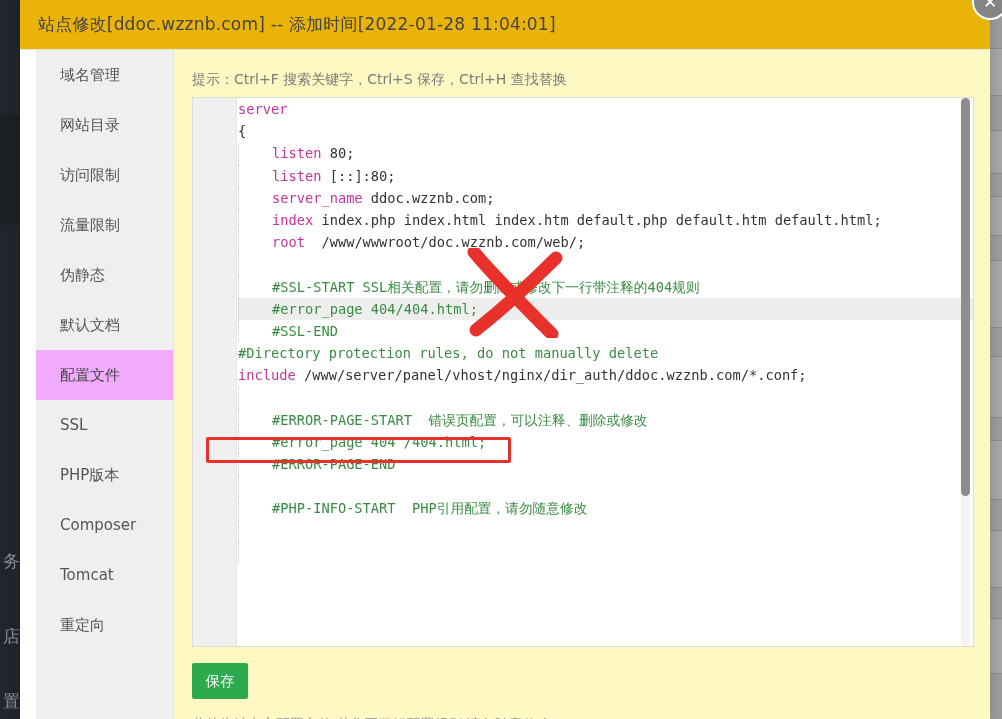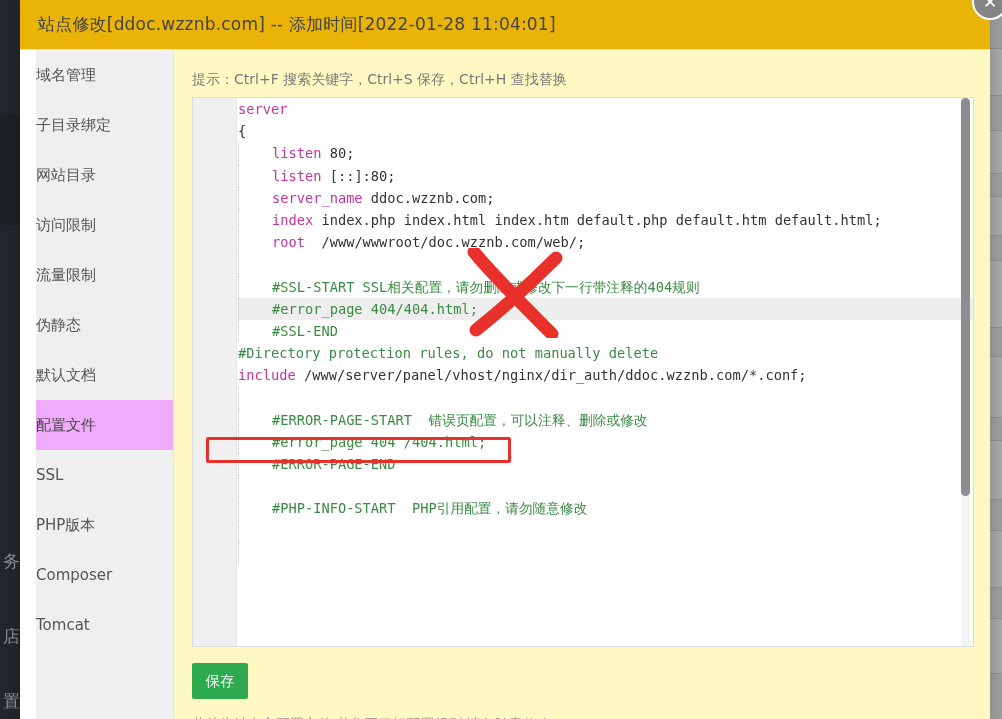--- a/index.html
+++ b/index.html
@@ -59,21 +59,21 @@
     font-family:"DejaVu Sans", sans-serif;
   }
 
   
   .side-nav {
     position:absolute; left:16px; top:50px; width:138px; height:669px;
     background:#efefef; border-right:1px solid #e2e2e2;
   }
   .nav-item {
     position:relative; height:50px; line-height:50px;
-    font-size:15px; color:#555;
+    padding-left:24px; font-size:15px; color:#555;
     font-family:"DejaVu Sans", "Liberation Sans", sans-serif;
     cursor:pointer; white-space:nowrap;
   }
   .nav-item.active { background:#f0abfc; color:#444;font-family:Liberation Serif, serif; }
 
   
   .main {
     position:absolute; left:154px; top:50px; width:816px; height:669px;
     background:#fef9c3;
   }
@@ -175,31 +175,31 @@
     <div class="modal-header">
       <div class="modal-title">站点修改[ddoc.wzznb.com] -- 添加时间[2022-01-28 11:04:01]</div>
     </div>
 
     <div class="close-btn">
       <span class="x">✕</span>
     </div>
 
     <div class="side-nav" id="side-nav">
         <div class="nav-item"><span>域名管理</span></div>
-        <div class="nav-item"><span>子目录绑定</span></div>
         <div class="nav-item"><span>网站目录</span></div>
         <div class="nav-item"><span>访问限制</span></div>
         <div class="nav-item"><span>流量限制</span></div>
         <div class="nav-item"><span>伪静态</span></div>
         <div class="nav-item"><span>默认文档</span></div>
         <div class="nav-item active"><span>配置文件</span></div>
         <div class="nav-item"><span>SSL</span></div>
         <div class="nav-item"><span>PHP版本</span></div>
         <div class="nav-item"><span>Composer</span></div>
         <div class="nav-item"><span>Tomcat</span></div>
+        <div class="nav-item"><span>重定向</span></div>
       </div>
 
     <div class="main">
 
       <div class="hint">提示：Ctrl+F 搜索关键字，Ctrl+S 保存，Ctrl+H 查找替换</div>
 
       <div class="editor">
         <div class="gutter"></div>
         <div class="code-area" id="code-area">
             <div class="row">

